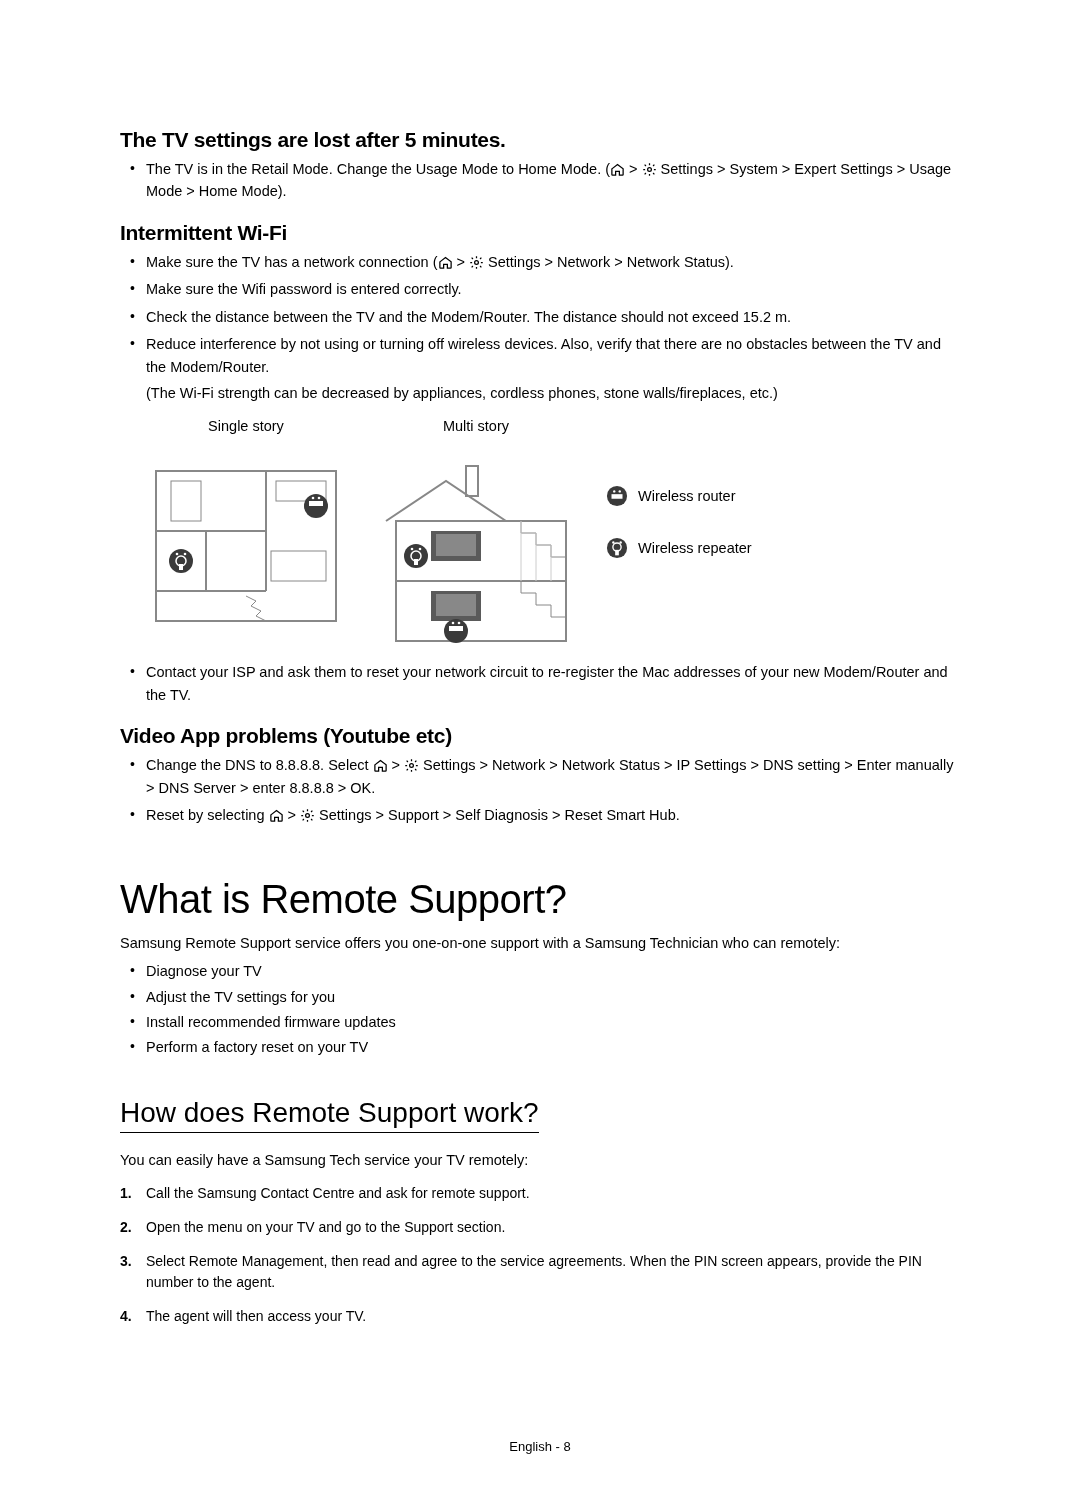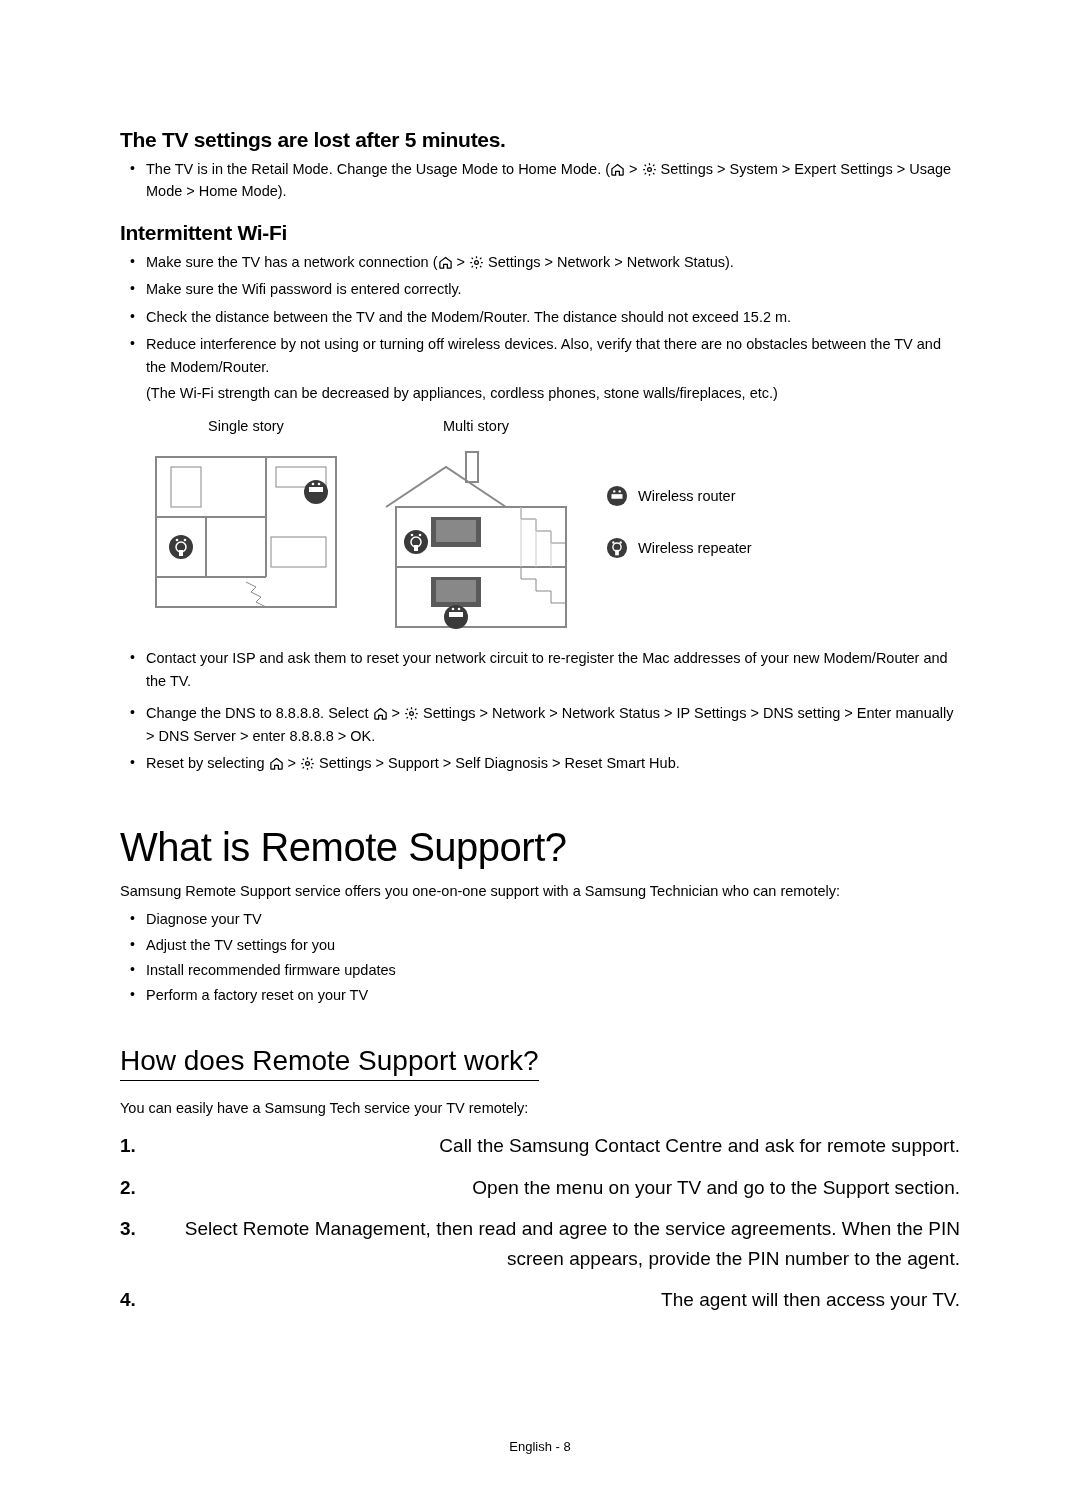--- a/index.html
+++ b/index.html
@@ -71,24 +71,23 @@
   ol.steps {
     list-style: none;
     padding: 0;
     margin: 10px 0;
     counter-reset: step;
   }
   ol.steps > li {
     counter-increment: step;
     position: relative;
     padding-left: 26px;
-    font-size: 19px;
+    font-size: 14px;
     line-height: 1.55;
     margin: 12px 0;
-    text-align: right;
   }
   ol.steps > li::before {
     content: counter(step) ".";
     position: absolute;
     left: 0;
     font-weight: 600;
   }
   .footer {
     position: absolute;
     bottom: 40px;
@@ -110,21 +109,21 @@
     align-items: flex-start;
     margin: 10px 0 10px 26px;
   }
   .diagram-col {
     display: flex;
     flex-direction: column;
     align-items: center;
   }
   .diagram-label {
     font-size: 14.5px;
-    margin-bottom: 10px;
+    margin-bottom: 24px;
   }
   .legend {
     display: flex;
     flex-direction: column;
     gap: 30px;
     justify-content: center;
     margin-top: 70px;
   }
   .legend-row {
     display: flex;
@@ -252,20 +251,21 @@
             </svg>
             <span>Wireless repeater</span>
           </div>
         </div>
       </div>
     </li>
     <li>Contact your ISP and ask them to reset your network circuit to re-register the Mac addresses of your new Modem/Router and the TV.</li>
   </ul>
 
   
+  <div class="h3">Video App problems (Youtube etc)</div>
   <ul class="bullets">
     <li>
       <span>Change the DNS to 8.8.8.8. Select </span><span class="icon"><svg viewBox="0 0 24 24">
             <path fill="none" stroke="#000" stroke-width="2" d="M3 11l9-7 9 7v9a1 1 0 0 1-1 1h-5v-6h-6v6H4a1 1 0 0 1-1-1z"></path>
           </svg></span><span> &gt; </span><span class="icon"><svg viewBox="0 0 24 24">
             <circle cx="12" cy="12" r="3" fill="none" stroke="#000" stroke-width="2"></circle>
             <path fill="none" stroke="#000" stroke-width="2" d="M12 2v3M12 19v3M4.2 4.2l2.1 2.1M17.7 17.7l2.1 2.1M2 12h3M19 12h3M4.2 19.8l2.1-2.1M17.7 6.3l2.1-2.1"></path>
           </svg></span><span class="bold"> Settings &gt; Network &gt; Network Status &gt; IP Settings &gt; DNS setting &gt; Enter manually &gt; DNS Server</span><span> &gt; enter 8.8.8.8 &gt; </span><span class="bold">OK</span><span>.</span>
     </li>
     <li>

